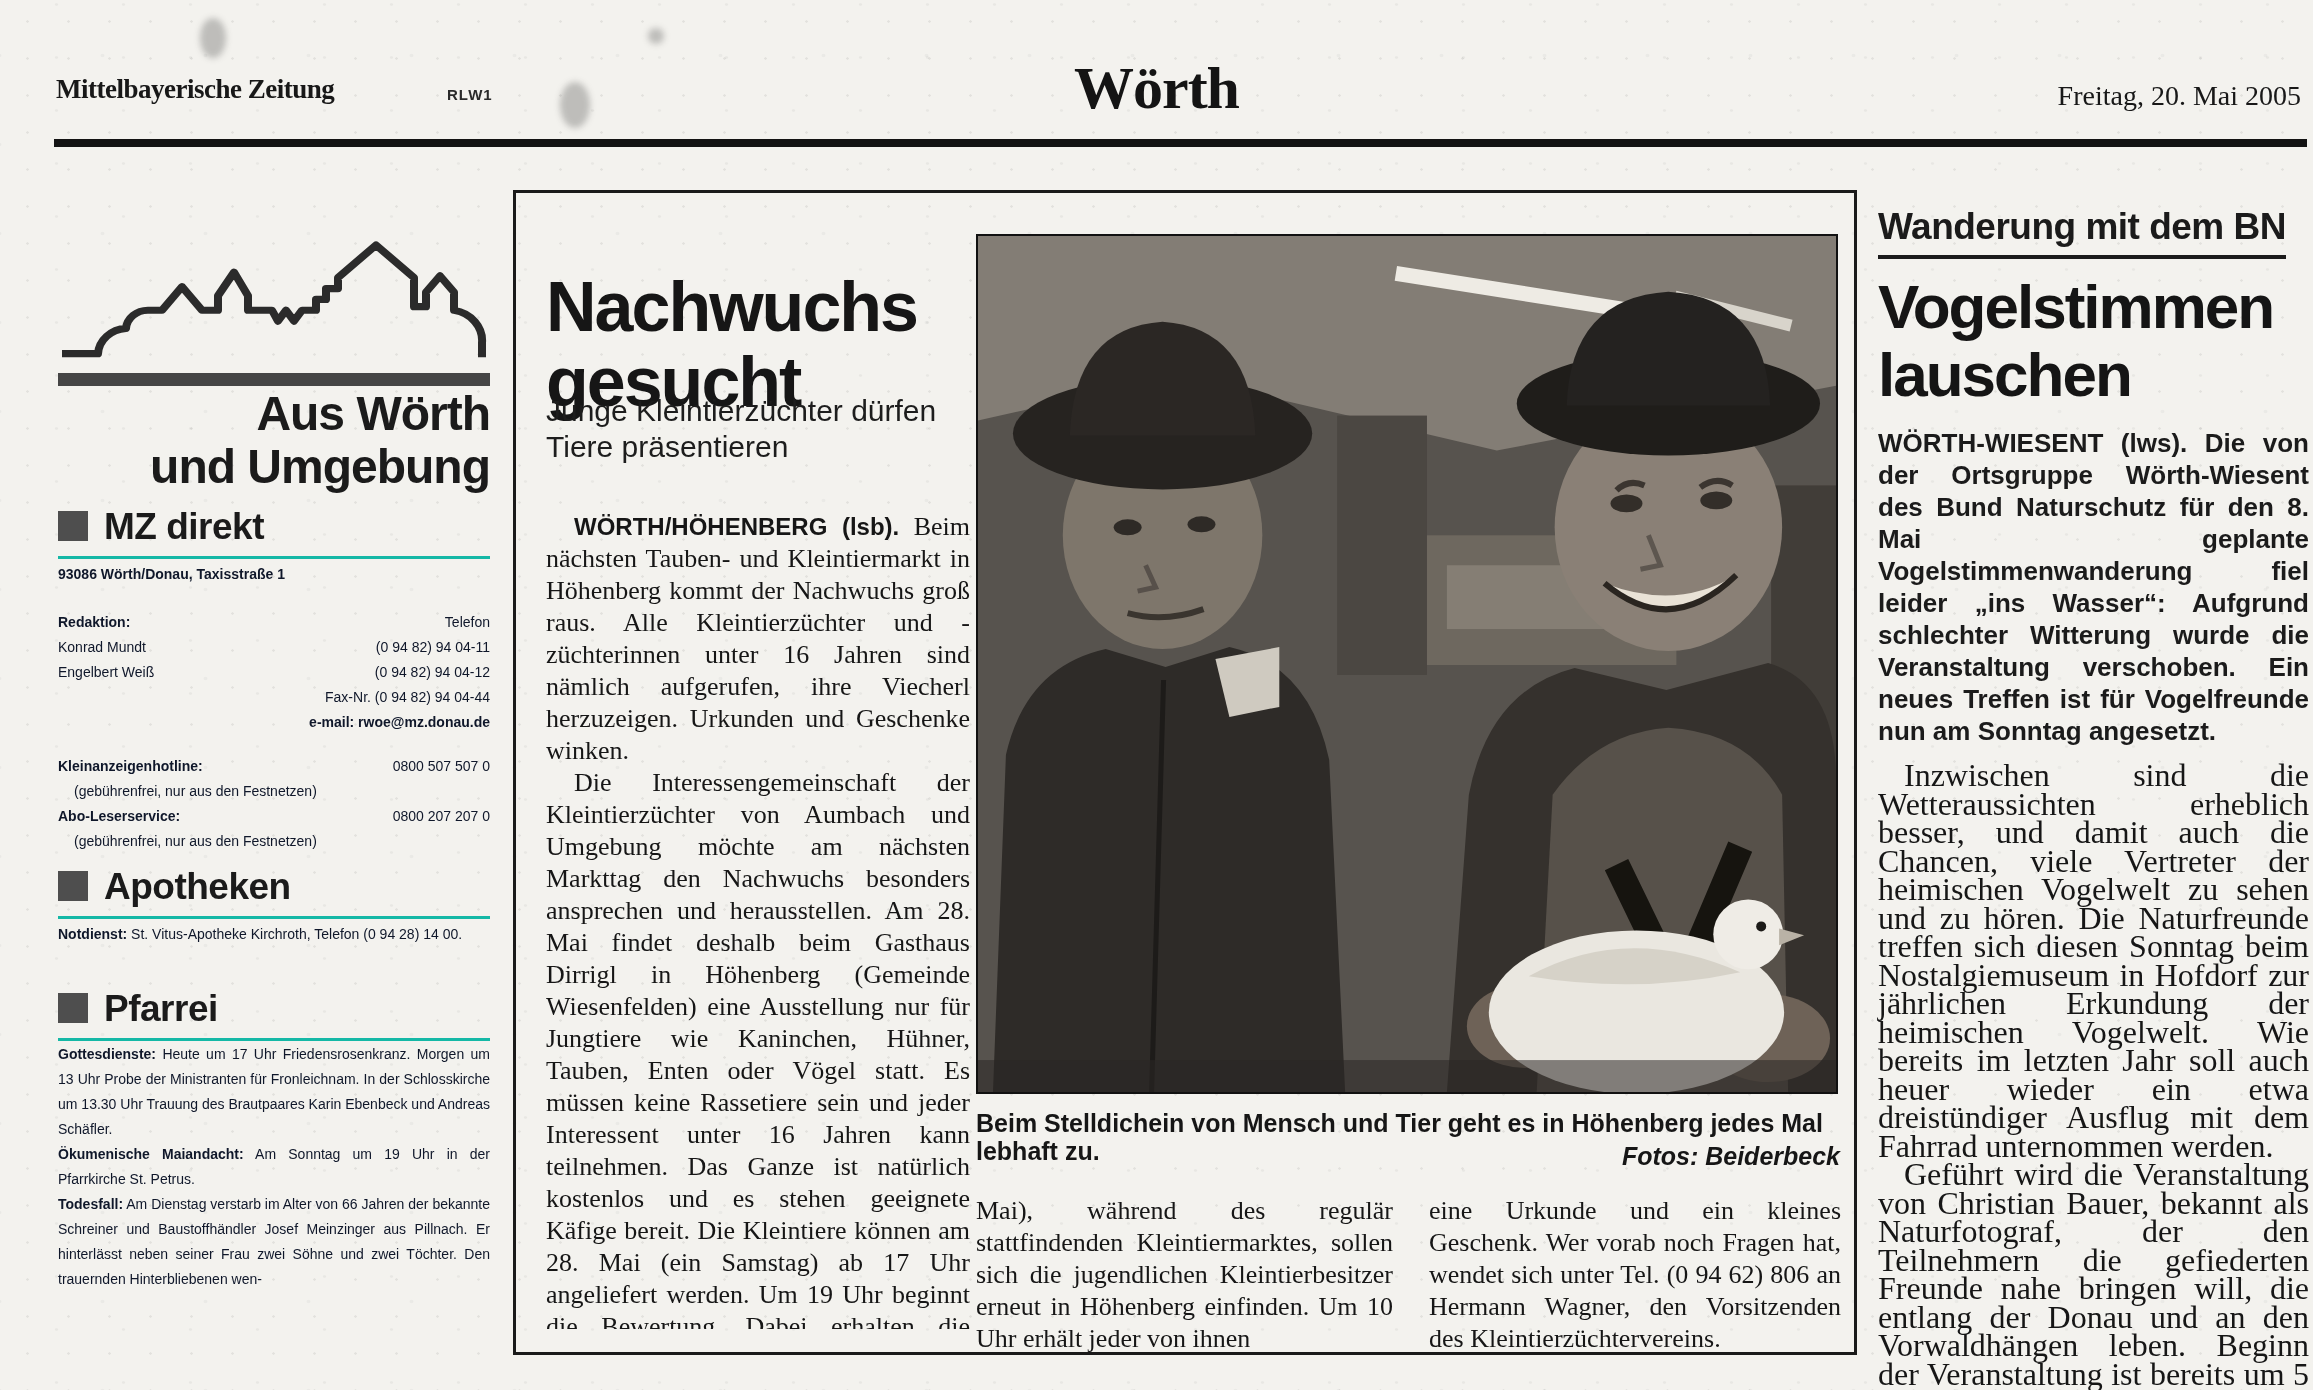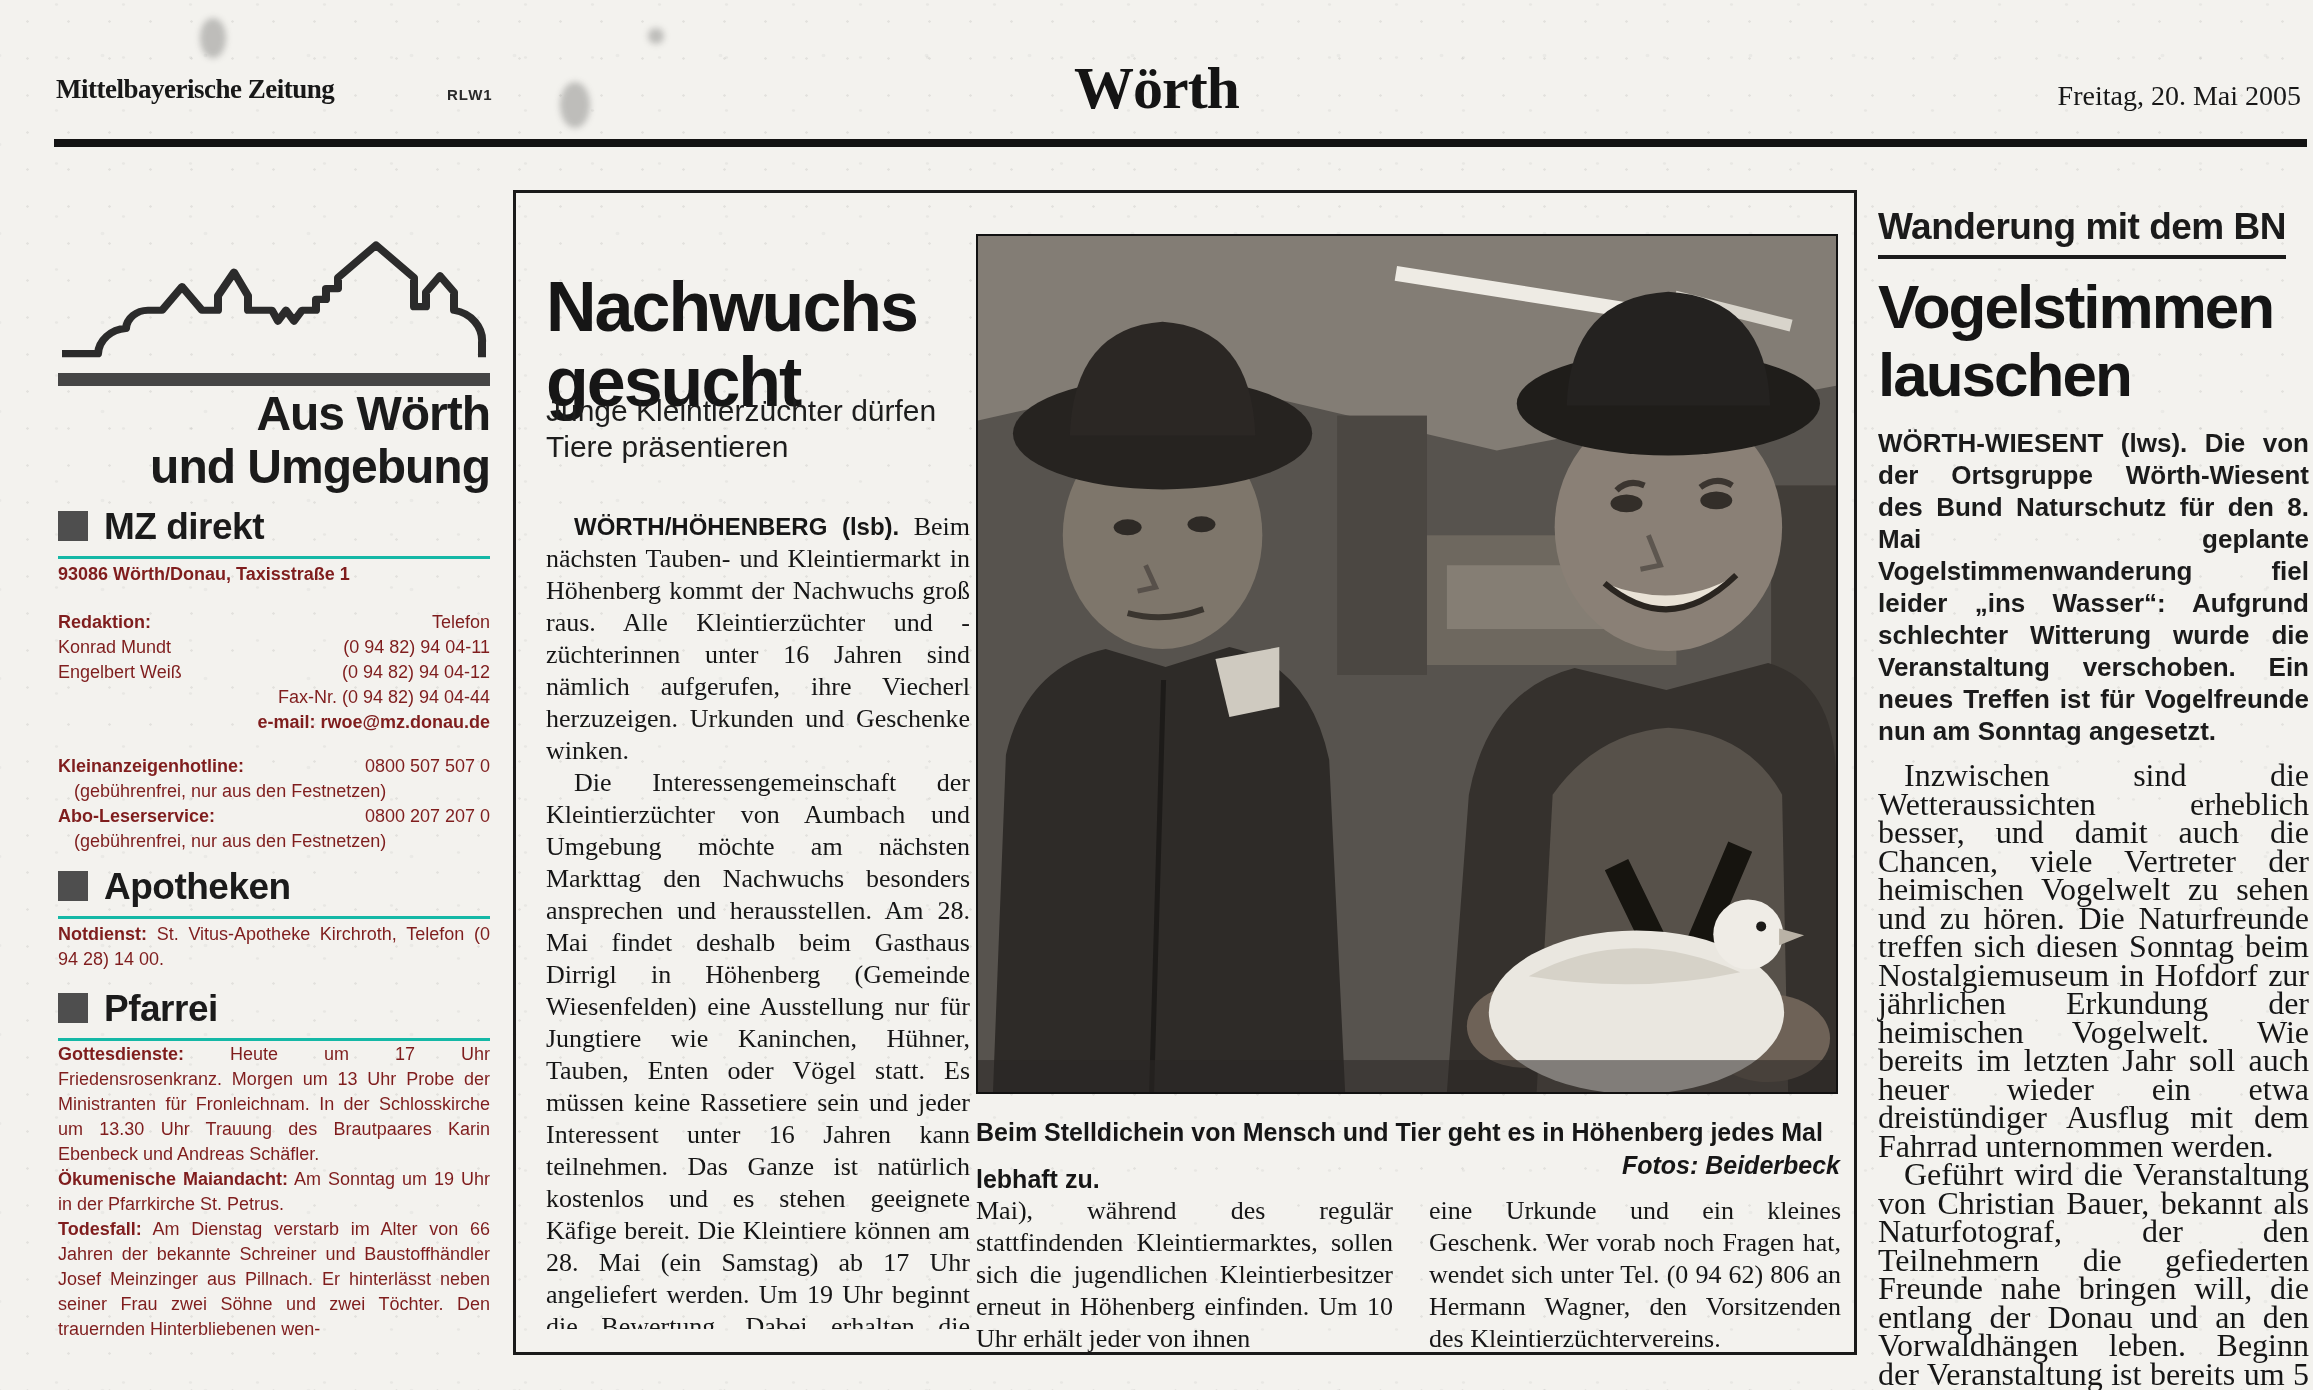--- a/index.html
+++ b/index.html
@@ -34,21 +34,21 @@
   
   .sidebar{left:58px;top:190px;width:432px;}
   .skyline{position:absolute;left:0;top:8px;width:432px;height:172px;}
   .logo-bar{position:absolute;left:0;top:183px;width:432px;height:13px;background:#454545;}
   .region-title{position:absolute;left:0;top:198px;width:432px;text-align:right;
     font-size:48px;font-weight:bold;line-height:1.1;color:#1b1b1b;letter-spacing:-1px;}
   .region-title span{display:block;}
   .sb-head{position:absolute;left:0;width:432px;border-bottom:3px solid #14b8a6;padding-bottom:8px;}
   .sb-head .sq{display:inline-block;width:30px;height:30px;background:#4e4e4e;margin-right:16px;vertical-align:-2px;}
   .sb-head .hd{display:inline-block;font-size:37px;font-weight:bold;color:#1b1b1b;letter-spacing:-0.5px;}
-  .sb-body{font-size:18px;line-height:25px;color:#7f1d1d;}
+  .sb-body{font-size:14px;line-height:25px;color:#0f172a;}
   .head-mz{top:316px;}
   .addr{position:absolute;left:0;top:372px;width:432px;font-weight:bold;}
   .contacts{position:absolute;left:0;top:420px;width:432px;}
   .crow{display:flex;justify-content:space-between;}
   .cright{text-align:right;}
   .hotlines{position:absolute;left:0;top:564px;width:432px;}
   .hnote{padding-left:16px;}
   .head-apo{top:676px;}
   .apo-text{position:absolute;left:0;top:732px;width:432px;}
   .head-pfa{top:798px;}
@@ -57,21 +57,21 @@
   
   .article-box{left:513px;top:190px;width:1338px;height:1159px;border:3px solid #1a1a1a;overflow:hidden;}
   .m-headline{position:absolute;left:30px;top:30px;width:432px;font-size:70px;font-weight:bold;line-height:1.07;letter-spacing:-2px;color:#161616;}
   .m-deck{position:absolute;left:30px;top:200px;width:430px;font-size:30px;line-height:36px;color:#1d1d1d;}
   .m-col{font-family:"Liberation Serif", serif;font-size:26px;line-height:32px;color:#161616;}
   .m-col p{text-indent:28px;}
   .m-col1{position:absolute;left:30px;top:318px;width:424px;height:818px;overflow:hidden;}
   .dateline{font-family:"Liberation Sans", sans-serif;font-weight:bold;font-size:24px;margin-top:40px;}
   .photo-frame{position:absolute;left:460px;top:41px;width:862px;height:860px;border:2px solid #111;box-sizing:border-box;background:#57534e;}
   .photo-frame svg{display:block;width:100%;height:100%;}
-  .m-caption{position:absolute;left:460px;top:916px;width:864px;font-size:25px;line-height:47px;font-weight:bold;color:#161616;}
+  .m-caption{position:absolute;left:460px;top:916px;width:864px;font-size:25px;line-height:28px;font-weight:bold;color:#161616;}
   .m-credit{position:absolute;right:0;top:33px;font-style:italic;font-weight:bold;}
   .m-col2{position:absolute;left:460px;top:1002px;width:417px;}
   .m-col3{position:absolute;left:913px;top:1002px;width:412px;}
 
   
   .right-article{left:1878px;top:206px;width:431px;}
   .r-kicker{display:inline-block;font-size:37px;font-weight:bold;color:#1b1b1b;border-bottom:4px solid #1b1b1b;padding-bottom:7px;letter-spacing:-0.5px;}
   .r-headline{margin-top:14px;font-size:62px;font-weight:bold;line-height:1.1;letter-spacing:-2px;color:#151515;}
   .r-lead{margin-top:18px;font-size:26px;line-height:32px;font-weight:bold;color:#1b1b1b;}
   .r-body{font-family:"Liberation Serif", serif;font-size:32px;line-height:28.5px;color:#161616;margin-top:14px;}

